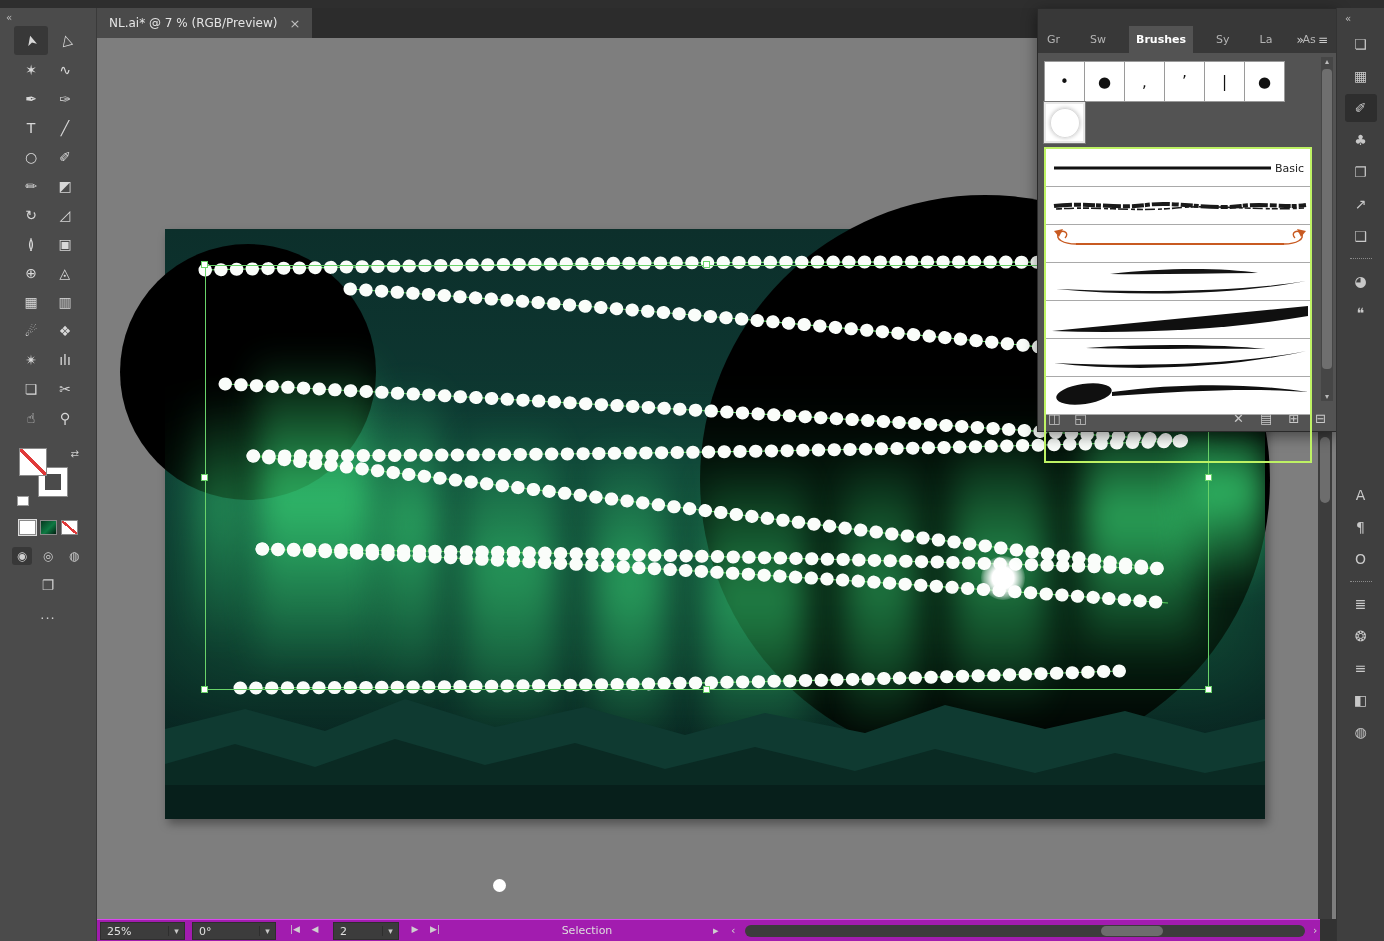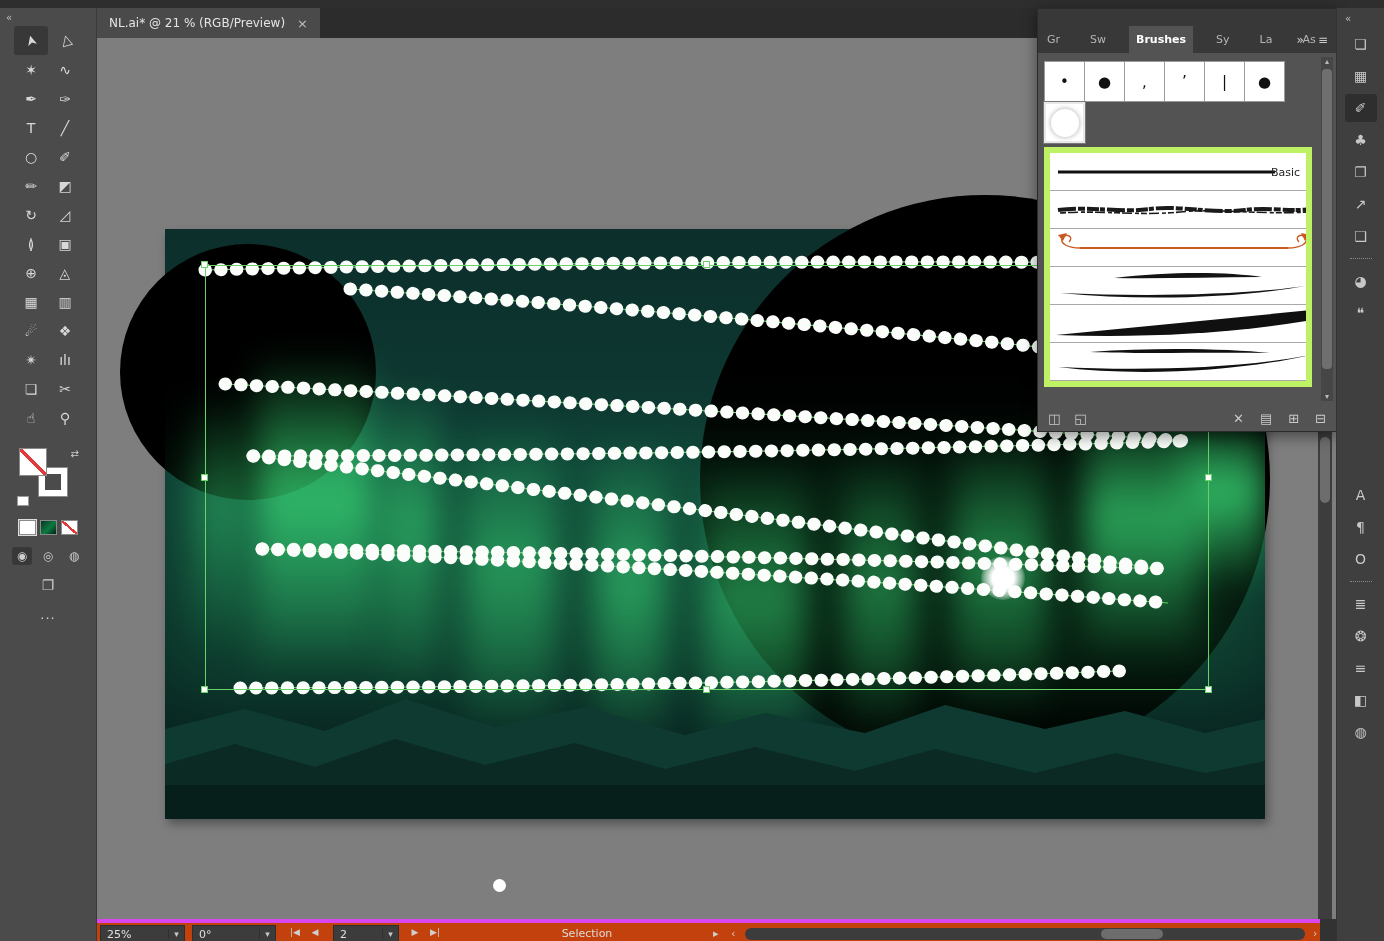--- a/index.html
+++ b/index.html
@@ -65,38 +65,38 @@
     border:1px solid #2a2a2a; box-shadow:0 4px 14px rgba(0,0,0,.45); }
   .panel-header { height:44px; background:#383838; display:flex; align-items:flex-end; padding-left:2px; position:relative; }
   .ptab { height:27px; display:flex; align-items:center; padding:0 7px; color:#b5b5b5; font-size:11px; overflow:hidden; white-space:nowrap; max-width:30px; }
   .ptab.active { background:#535353; color:#fff; font-weight:bold; max-width:70px; }
   .panel-header .hd-icons { position:absolute; right:8px; bottom:6px; display:flex; gap:14px; color:#cccccc; font-size:12px; }
   .swatch-grid { margin:8px 6px 0 6px; width:246px; }
   .swatch-row { display:flex; }
   .swatch-cell { width:41px; height:41px; background:#fff; border:1px solid #9a9a9a; margin-right:-1px; display:flex; align-items:center; justify-content:center; color:#111; font-size:15px; }
   .swatch-cell.selected { border:2px solid #e8e8e8; outline:1px solid #777; }
   .white-dot-preview { width:30px; height:30px; border-radius:50%; background:#fff; box-shadow:0 0 0 1px #d9d9d9 inset, 0 0 4px rgba(0,0,0,.25); }
-  .brush-list { margin:4px 6px 0 6px; width:268px; height:240px; overflow:hidden; border:6px solid #bef264; }
+  .brush-list { margin:4px 6px 0 6px; width:268px; height:316px; overflow:hidden; border:2px solid #bef264; }
   .brush-row { height:38px; background:#fff; border-bottom:1px solid #a9a9a9; position:relative; }
   .brush-row .blabel { position:absolute; right:6px; top:13px; color:#222; font-size:11px; }
   .panel-scroll { position:absolute; right:3px; top:48px; bottom:30px; width:12px; background:#464646; }
   .panel-scroll .pthumb { position:absolute; left:1px; top:12px; width:10px; height:300px; background:#6f6f6f; border-radius:4px; }
   .panel-scroll .arr { position:absolute; left:0; width:12px; text-align:center; color:#bbb; font-size:8px; }
   .panel-footer { position:absolute; left:0; right:0; bottom:0; height:26px; display:flex; align-items:center; padding:0 10px; gap:14px; color:#c9c9c9; font-size:13px; }
   .panel-footer .spacer { flex:1; }
   
   #dock { position:absolute; right:0; top:8px; width:48px; bottom:0; background:#3f3f3f; border-left:1px solid #333; }
   #dock .dk-head { height:20px; display:flex; align-items:center; padding-left:8px; color:#bdbdbd; font-size:10px; }
   .dock-items { display:flex; flex-direction:column; align-items:center; }
   .dock-icon { width:32px; height:28px; margin:2px 0; display:flex; align-items:center; justify-content:center; color:#c8c8c8; font-size:14px; }
   .dock-icon.active { background:#2e2e2e; border-radius:3px; }
   .dock-sep { width:22px; height:1px; border-top:1px dotted #8a8a8a; margin:6px 0; }
   .dock-spacer { height:150px; }
   
-  #statusbar { position:absolute; left:97px; right:64px; bottom:0; height:22px; background:#c2410c; border-top:4px solid #d946ef; }
+  #statusbar { position:absolute; left:97px; right:64px; bottom:0; height:22px; background:#a21caf; border-top:1px solid #d946ef; }
   .combo { position:absolute; top:2px; height:18px; background:#3c3c3c; border:1px solid #2e2e2e; display:flex; align-items:center; color:#e0e0e0; }
   .combo .val { flex:1; padding:0 6px; }
   .combo .chev { width:16px; text-align:center; border-left:1px solid #2e2e2e; color:#c8c8c8; font-size:9px; }
   .navbtn { position:absolute; top:2px; height:18px; width:20px; display:flex; align-items:center; justify-content:center; color:#cfcfcf; font-size:9px; }
   #status-text { position:absolute; left:420px; top:4px; width:140px; text-align:center; color:#ddd; }
   #status-proxy { position:absolute; left:616px; top:4px; color:#cfcfcf; }
   #hs-left { position:absolute; left:634px; top:4px; color:#cfcfcf; }
   #hs-right { position:absolute; left:1216px; top:4px; color:#cfcfcf; }
   #h-scroll { position:absolute; left:648px; top:5px; width:560px; height:12px; background:#3c3c3c; border-radius:6px; }
   #h-thumb { position:absolute; left:356px; top:1px; width:62px; height:10px; background:#6d6d6d; border-radius:5px; }
@@ -219,21 +219,21 @@
       <div class="dbtn" data-name="draw-inside-button">
         <span>◍</span>
       </div>
     </div>
   <div class="screen-mode" data-name="screen-mode-icon">❐</div>
   <div class="tb-more" data-name="edit-toolbar-ellipsis">···</div>
 </div>
 
 <div id="tabbar" data-name="document-tab-bar">
   <div class="doc-tab" data-name="document-tab">
-    <span data-name="document-tab-title">NL.ai* @ 21 % (RGB/Preview)</span>
+    <span data-name="document-tab-title">NL.ai* @ 7 % (RGB/Preview)</span>
     <span class="close" data-name="close-tab-icon">×</span>
   </div>
 </div>
 
 <div id="canvas" data-name="canvas-pasteboard">
   <div id="artwork" data-name="artboard-artwork">
 
     <div class="dark-circle" data-name="dark-circle-left" style="left:-45px; top:15px; width:256px; height:256px;"></div>
     <div class="dark-circle" data-name="dark-circle-right" style="left:535px; top:-34px; width:570px; height:570px;"></div>
 

